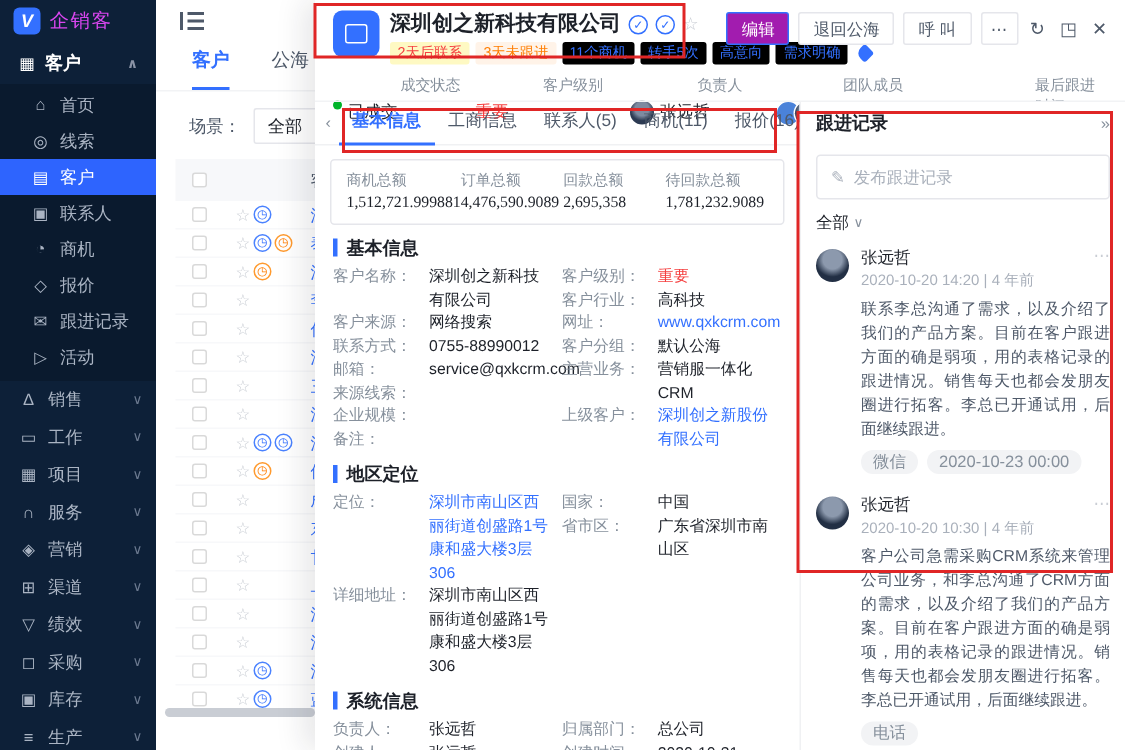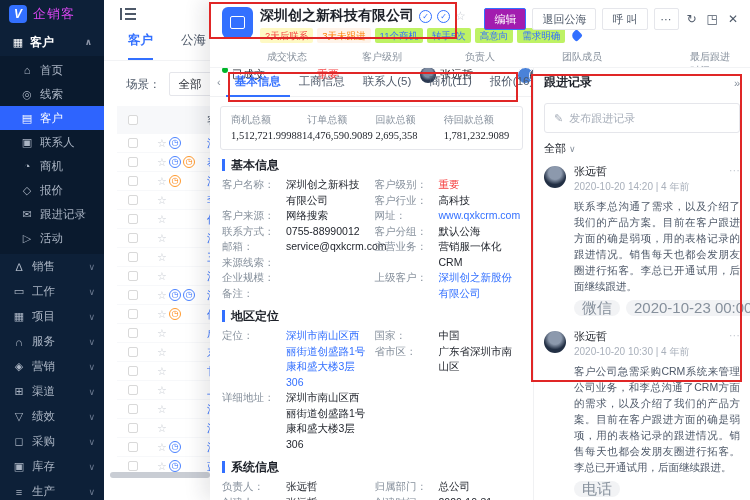--- a/index.html
+++ b/index.html
@@ -50,21 +50,21 @@
   .company-avatar{width:31px;height:31px;border-radius:6px;background:#3370ff;display:flex;align-items:center;justify-content:center;flex-shrink:0;}
   .company-avatar i{width:15px;height:13px;border:1.5px solid #fff;border-radius:2px;display:block;}
   .d-title-row{display:flex;align-items:center;gap:5px;}
   .d-title{font-size:14px;font-weight:700;color:#1d2129;white-space:nowrap;}
   .verify-ic{width:13px;height:13px;border:1px solid #3370ff;color:#3370ff;border-radius:50%;font-size:8px;line-height:11px;text-align:center;}
   .title-star{color:#c9cdd4;font-size:12px;}
   .tag-row{display:flex;gap:4px;margin-top:3px;align-items:center;}
   .tag{height:15px;padding:0 5px;border-radius:2px;font-size:9.5px;line-height:15px;white-space:nowrap;}
   .tag.red{color:#f53f3f;background:#fef9c3;}
   .tag.orange{color:#ff7d00;background:#fff3e8;}
-  .tag.blue{color:#3370ff;background:#bef264;}
+  .tag.blue{color:#3370ff;background:#000000;}
   .label-icon{width:9px;height:9px;background:#3370ff;border-radius:2px 2px 2px 5px;transform:rotate(45deg);margin-left:3px;}
   .d-actions{position:absolute;right:10px;top:8px;display:flex;gap:6px;align-items:center;}
   .btn{height:22px;padding:0 9px;font-size:11px;border:1px solid #e5e6eb;border-radius:2px;background:#fff;color:#4e5969;display:flex;align-items:center;cursor:pointer;white-space:nowrap;}
   .btn.primary{background:#a21caf;color:#fff;border-color:#3370ff;}
   .win-ic{color:#4e5969;font-size:12px;cursor:pointer;padding:0 2px;}
   .meta-row{display:flex;padding:7px 12px 8px;}
   .meta-label{font-size:10px;color:#86909c;margin-left:45px;}
   .meta-value{font-size:11px;color:#1d2129;margin-top:3px;display:flex;align-items:flex-start;gap:4px;}
   .dot-green{width:6px;height:6px;border-radius:50%;background:#00b42a;}
   .red-text{color:#f53f3f;}
@@ -101,21 +101,21 @@
   .fu-filter .chev{font-size:9px;color:#86909c;}
   .fu-record{padding:6px 10px 0;display:flex;gap:8px;}
   .rec-avatar{width:22px;height:22px;border-radius:50%;background:radial-gradient(circle at 50% 32%,#8c99ad 0 34%,#222f44 62%);flex-shrink:0;margin-top:2px;}
   .rec-main{flex:1;min-width:0;}
   .rec-head{display:flex;align-items:flex-start;}
   .rec-name{font-size:11px;color:#1d2129;}
   .rec-more{margin-left:auto;color:#c9cdd4;font-size:11px;cursor:pointer;}
   .rec-time{font-size:10px;color:#a9b0bb;margin-top:1px;}
   .rec-body{font-size:10.5px;color:#4e5969;line-height:16px;margin-top:4px;text-align:justify;}
   .rec-tags{display:flex;gap:6px;margin:6px 0 7px;}
-  .chip{background:#f2f3f5;color:#86909c;font-size:15px;height:16px;line-height:16px;padding:0 8px;border-radius:8px;white-space:nowrap;}
+  .chip{background:#f2f3f5;color:#86909c;font-size:11px;height:16px;line-height:16px;padding:0 8px;border-radius:8px;white-space:nowrap;}
 
   
   .redbox{position:absolute;border:2px solid #e02626;z-index:9;pointer-events:none;}
   #rb1{left:209px;top:2px;width:248px;height:37px;}
   #rb2{left:228px;top:72px;width:290px;height:30px;}
   #rb3{left:531px;top:74px;width:211px;height:308px;}
 </style>
 </head>
 <body>
 

